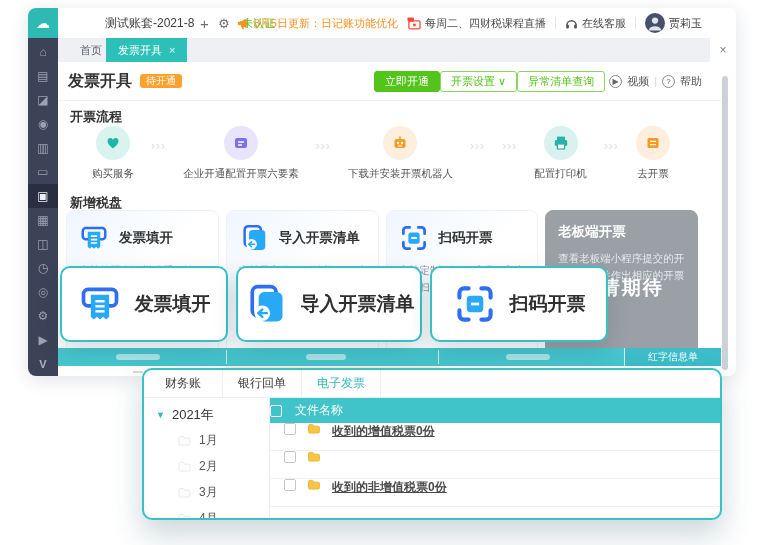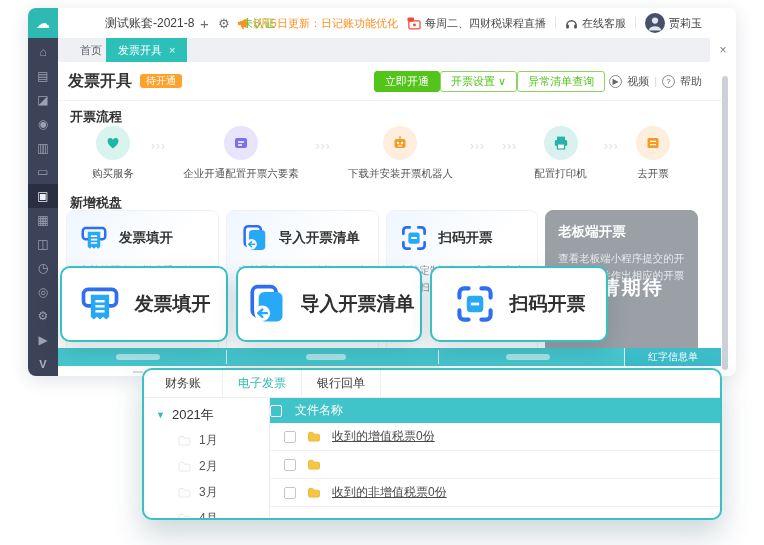--- a/index.html
+++ b/index.html
@@ -118,21 +118,21 @@
   .tree{width:126px;border-right:1px solid #ececf0;padding-top:5px;box-sizing:border-box;flex:0 0 auto;}
   .tree-root{display:flex;align-items:center;gap:7px;padding-left:12px;height:24px;font-size:13px;color:#333;cursor:pointer;}
   .caret{color:#2fb9b3;font-size:9px;}
   .tree-item{display:flex;align-items:center;gap:8px;padding-left:34px;height:26px;font-size:12px;color:#555;cursor:pointer;}
   .tablewrap{flex:1;display:flex;flex-direction:column;min-width:0;}
   .thead{height:25px;background:#41c3ca;display:flex;align-items:center;gap:13px;
     color:#fff;font-size:12px;flex:0 0 auto;}
   .cb{width:12px;height:12px;border-radius:2px;box-sizing:border-box;cursor:pointer;flex:0 0 auto;}
   .cb-white{border:1px solid #fff;background:transparent;}
   .cb-gray{border:1px solid #c3c6cb;background:#fff;}
-  .trow{height:27px;display:flex;align-items:center;gap:11px;padding-left:14px;border-bottom:1px solid #f2f2f4;}
+  .trow{height:27px;display:flex;align-items:flex-start;gap:11px;padding-left:14px;border-bottom:1px solid #f2f2f4;font-weight:bold;}
   .flink{font-size:12px;color:#4a4a4a;text-decoration:underline;cursor:pointer;white-space:nowrap;}
   svg{display:block;}
 </style>
 </head>
 <body>
 
 <div class="window">
 
   <div class="topbar">
     <div class="logo">
@@ -419,22 +419,22 @@
     <path d="M17 41 h-5 a5 5 0 0 1 -5 -5 v-5" stroke="#2f6ef2" stroke-width="4.5" fill="none" stroke-linecap="round"></path>
     <rect x="15" y="15" width="18" height="18" rx="4" fill="#28a9f5"></rect>
     <line x1="19.5" y1="24" x2="28.5" y2="24" stroke="#fff" stroke-width="3"></line>
   </svg>
   <span class="ocard-label">扫码开票</span>
 </div>
 
 <div class="panel">
   <div class="panel-tabs">
     <span class="ptab">财务账</span>
+    <span class="ptab">银行回单</span>
     <span class="ptab active">电子发票</span>
-    <span class="ptab">银行回单</span>
   </div>
   <div class="panel-body">
     <div class="tree">
       <div class="tree-root">
         <span class="caret">▼</span>
         <span>2021年</span>
       </div>
       <div class="tree-item">
         <svg width="13" height="11" viewBox="0 0 14 12">
             <path d="M1 3 a1.5 1.5 0 0 1 1.5 -1.5 h3 l1.5 2 h4.5 a1.5 1.5 0 0 1 1.5 1.5 v4.5 a1.5 1.5 0 0 1 -1.5 1.5 h-9 a1.5 1.5 0 0 1 -1.5 -1.5 Z" fill="#fdfdfd" stroke="#e6e6e8"></path>

